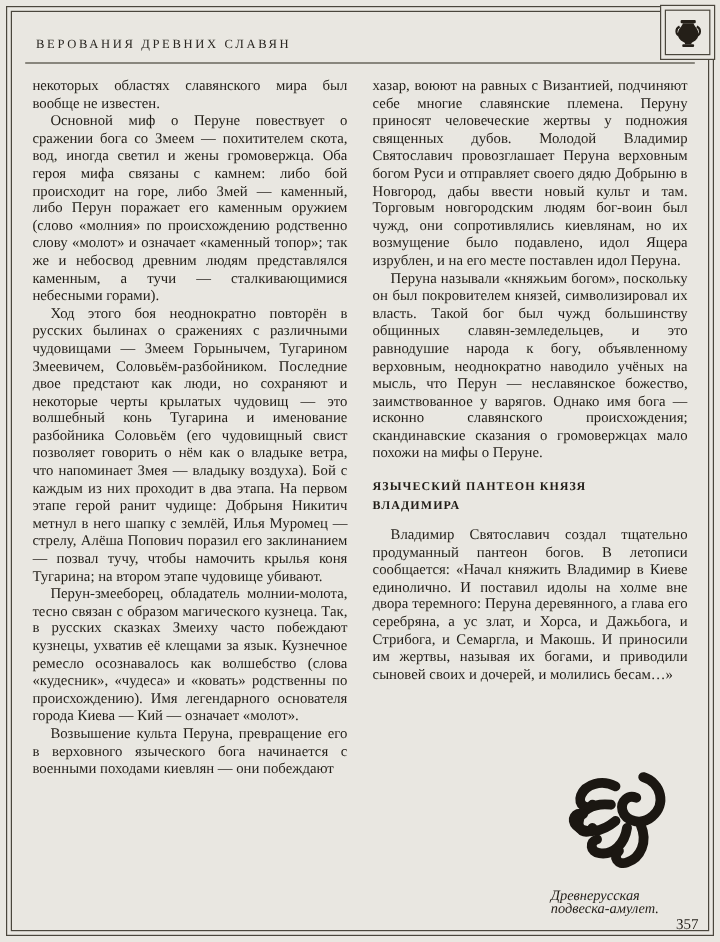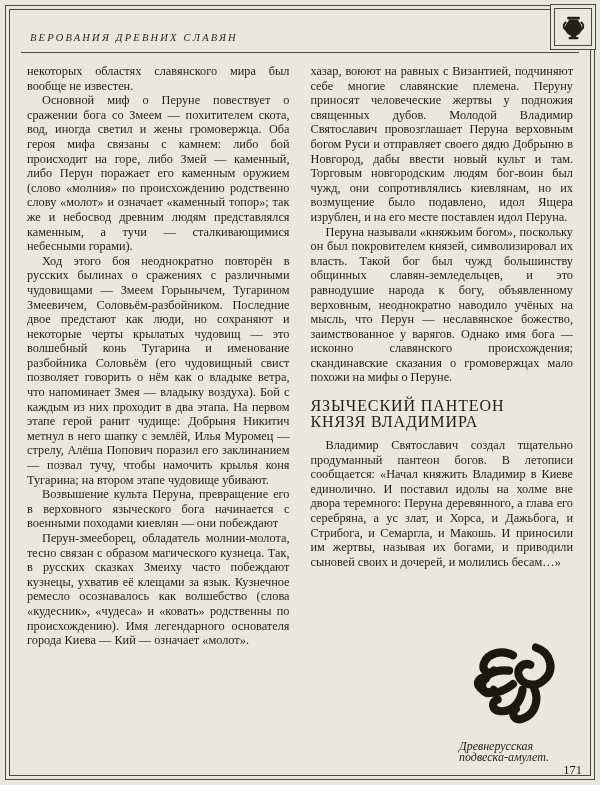--- a/index.html
+++ b/index.html
@@ -10,21 +10,21 @@
     overflow: hidden;
     font-family: "Liberation Serif", "DejaVu Serif", serif;
     color: #211d17;
   }
   .frame-outer { position: absolute; inset: 5px; border: 1.2px solid #4a463c; pointer-events: none; }
   .frame-inner { position: absolute; inset: 9px; border: 1px solid #4a463c; pointer-events: none; }
 
   .running-head {
     position: absolute; top: 32px; left: 30px;
     font-size: 10.5px; letter-spacing: 2.2px;
-    color: #2a2722; white-space: nowrap; font-style: italic;
+    color: #2a2722; white-space: nowrap;
   }
   .header-rule {
     position: absolute; top: 52px; left: 21px; right: 21px;
     border-top: 1.2px solid #4a463c;
   }
 
   .ornament-box {
     position: absolute; top: 4px; right: 4px;
     width: 46px; height: 46px;
     background: #e9e7e1;
@@ -43,21 +43,21 @@
   .col {
     flex: 1; position: relative;
     font-size: 12.3px; line-height: 14.6px;
     text-align: justify;
     hyphens: auto; -webkit-hyphens: auto;
   }
   .col p { margin: 0; text-indent: 15px; }
   .group.cont p:first-child { text-indent: 0; }
 
   h2.section-heading {
-    font-size: 16px; font-weight: normal;
+    font-size: 10px; font-weight: bold;
     letter-spacing: 0.9px; line-height: 15.5px;
     margin: 13px 0 9px 0;
     max-width: 208px;
     text-align: left;
   }
 
   .closing { margin-right: 140px; }
 
   .figure {
     position: absolute; right: -2px; bottom: 14px;
@@ -100,22 +100,22 @@
   </svg>
 </div>
 
 <div class="columns">
 
   <div class="col">
     <div class="group cont">
         <p>некоторых областях славянского мира был вообще не известен.</p>
         <p>Основной миф о Перуне повествует о сражении бога со Змеем — похитителем скота, вод, иногда светил и жены громовержца. Оба героя мифа связаны с камнем: либо бой происходит на горе, либо Змей — каменный, либо Перун поражает его каменным оружием (слово «молния» по происхождению родственно слову «молот» и означает «каменный топор»; так же и небосвод древним людям представлялся каменным, а тучи — сталкивающимися небесными горами).</p>
         <p>Ход этого боя неоднократно повторён в русских былинах о сражениях с различными чудовищами — Змеем Горынычем, Тугарином Змеевичем, Соловьём-разбойником. Последние двое предстают как люди, но сохраняют и некоторые черты крылатых чудовищ — это волшебный конь Тугарина и именование разбойника Соловьём (его чудовищный свист позволяет говорить о нём как о владыке ветра, что напоминает Змея — владыку воздуха). Бой с каждым из них проходит в два этапа. На первом этапе герой ранит чудище: Добрыня Никитич метнул в него шапку с землёй, Илья Муромец — стрелу, Алёша Попович поразил его заклинанием — позвал тучу, чтобы намочить крылья коня Тугарина; на втором этапе чудовище убивают.</p>
+        <p>Перун-змееборец, обладатель молнии-молота, тесно связан с образом магического кузнеца. Так, в русских сказках Змеиху часто побеждают кузнецы, ухватив её клещами за язык. Кузнечное ремесло осознавалось как волшебство (слова «кудесник», «чудеса» и «ковать» родственны по происхождению). Имя легендарного основателя города Киева — Кий — означает «молот».</p>
         <p>Возвышение культа Перуна, превращение его в верховного языческого бога начинается с военными походами киевлян — они побеждают</p>
-        <p>Перун-змееборец, обладатель молнии-молота, тесно связан с образом магического кузнеца. Так, в русских сказках Змеиху часто побеждают кузнецы, ухватив её клещами за язык. Кузнечное ремесло осознавалось как волшебство (слова «кудесник», «чудеса» и «ковать» родственны по происхождению). Имя легендарного основателя города Киева — Кий — означает «молот».</p>
       </div>
   </div>
 
   <div class="col">
     <div class="group cont">
         <p>хазар, воюют на равных с Византией, подчиняют себе многие славянские племена. Перуну приносят человеческие жертвы у подножия священных дубов. Молодой Владимир Святославич провозглашает Перуна верховным богом Руси и отправляет своего дядю Добрыню в Новгород, дабы ввести новый культ и там. Торговым новгородским людям бог-воин был чужд, они сопротивлялись киевлянам, но их возмущение было подавлено, идол Ящера изрублен, и на его месте поставлен идол Перуна.</p>
         <p>Перуна называли «княжьим богом», поскольку он был покровителем князей, символизировал их власть. Такой бог был чужд большинству общинных славян-земледельцев, и это равнодушие народа к богу, объявленному верховным, неоднократно наводило учёных на мысль, что Перун — неславянское божество, заимствованное у варягов. Однако имя бога — исконно славянского происхождения; скандинавские сказания о громовержцах мало похожи на мифы о Перуне.</p>
       </div>
 
     <h2 class="section-heading">ЯЗЫЧЕСКИЙ ПАНТЕОН КНЯЗЯ ВЛАДИМИРА</h2>
@@ -135,13 +135,13 @@
           <path d="M72 56 c-2 14 -12 24 -24 22 c-8 -1 -9 -10 -2 -12"></path>
           <path d="M84 54 c6 14 0 28 -12 32 c-8 3 -13 -5 -7 -10"></path>
         </g>
       </svg>
       <div class="caption">Древнерусская подвеска-амулет.</div>
     </div>
   </div>
 
 </div>
 
-<div class="page-number">171</div>
+<div class="page-number">357</div>
 
 </body></html>

